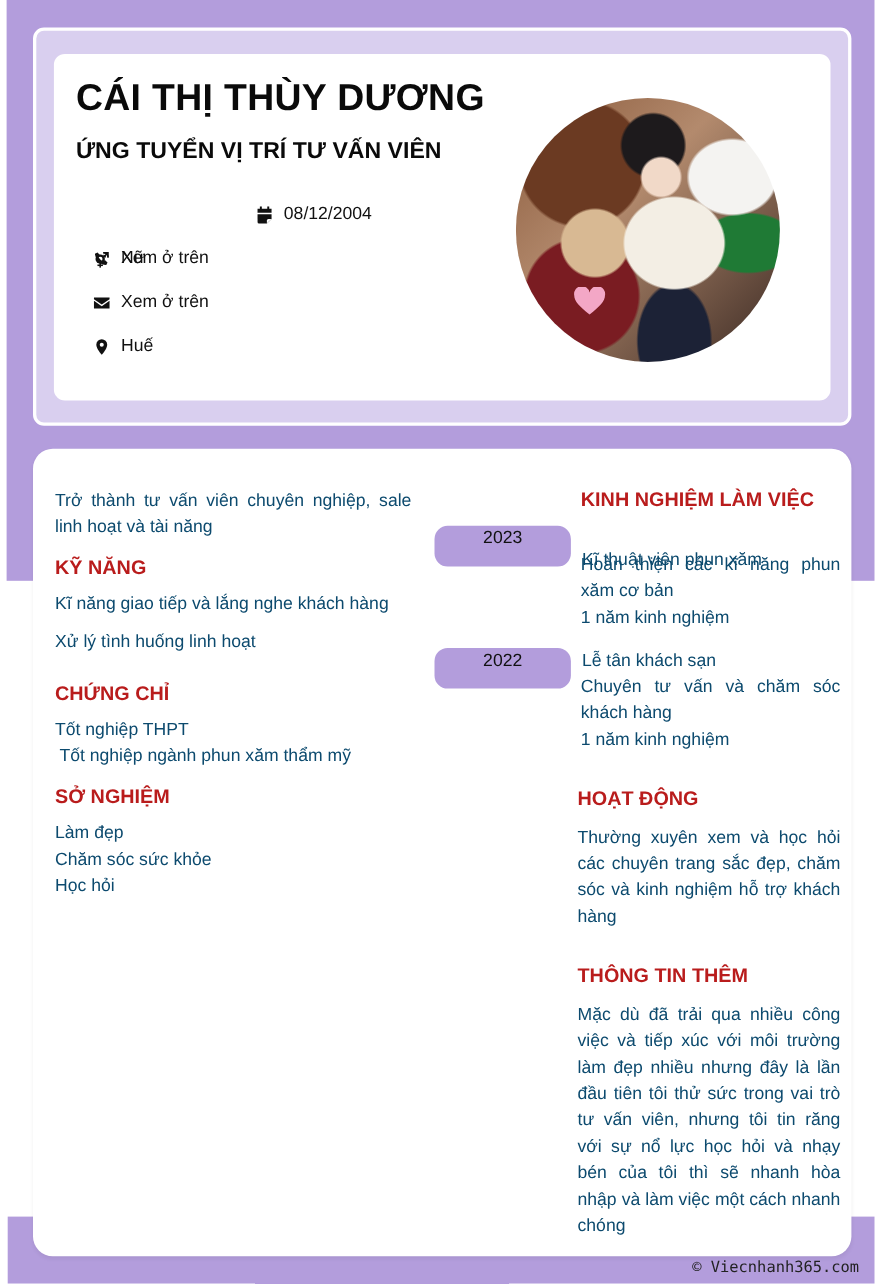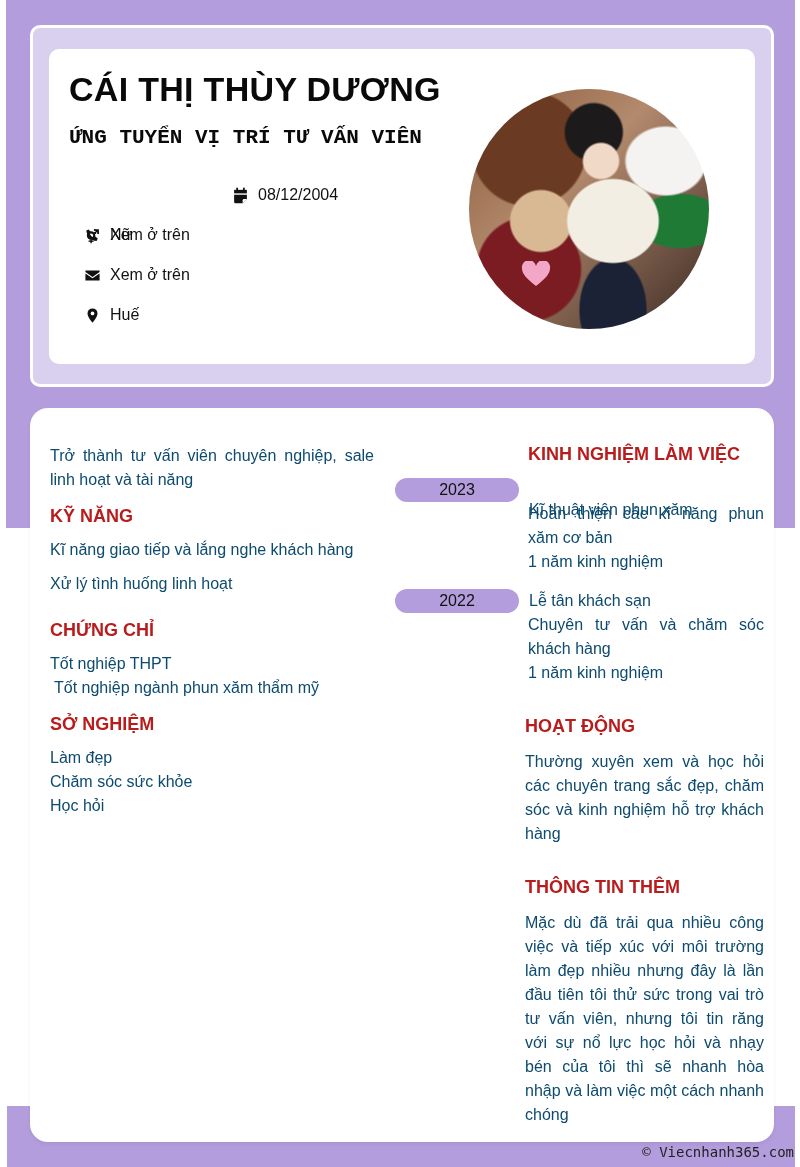--- a/index.html
+++ b/index.html
@@ -11,21 +11,21 @@
 
     .header-frame {
       position: absolute; left: 30px; top: 25px; width: 744px; height: 362px;
       border: 3px solid #ffffff; border-radius: 10px; background: #d9cfef;
     }
     .header-card {
       position: absolute; left: 49px; top: 49px; width: 706px; height: 315px;
       background: #ffffff; border-radius: 10px;
     }
     .name { position: absolute; left: 69px; top: 70px; font-size: 34px; font-weight: bold; letter-spacing: 0.3px; color: #0a0a0a; }
-    .position { position: absolute; left: 69px; top: 126px; font-size: 21px; font-weight: bold; color: #0a0a0a; font-family: Liberation Mono, monospace; }
+    .position { position: absolute; left: 69px; top: 126px; font-size: 21px; font-weight: bold; color: #0a0a0a; }
 
     .info-row { position: absolute; display: flex; align-items: center; font-size: 16px; color: #111; }
     .info-row .ico { width: 18px; height: 18px; display: inline-flex; align-items: center; justify-content: center; margin-right: 9px; }
     .info-row svg { width: 17px; height: 17px; fill: #111; }
 
     .avatar {
       position: absolute; left: 469px; top: 89px; width: 240px; height: 240px; border-radius: 50%; overflow: hidden;
       background:
         radial-gradient(circle at 55% 30%, #f1d9c8 0 8%, transparent 9%),
         radial-gradient(circle at 52% 18%, #1d1a1c 0 12%, transparent 13%),
@@ -43,26 +43,26 @@
     .main-card {
       position: absolute; left: 30px; top: 408px; width: 744px; height: 734px;
       background: #ffffff; border-radius: 18px; box-shadow: 0 2px 4px rgba(0,0,0,0.06);
     }
 
     .txt { position: absolute; font-size: 16px; line-height: 24px; color: #0c4a6e; }
     .justify { text-align: justify; }
     .heading { position: absolute; font-size: 18px; font-weight: bold; color: #b91c1c; }
 
     .year-pill {
-      position: absolute; left: 395px; width: 124px; height: 24px; border-radius: 0 12px 12px 0;
+      position: absolute; left: 395px; width: 124px; height: 37px; border-radius: 0 12px 12px 0;
       background: #b39ddc; font-size: 16px; line-height: 24px; text-align: center; color: #111;
       border-top-left-radius: 12px; border-bottom-left-radius: 12px;
     }
 
-    .footer { position: absolute; right: 6px; top: 1144px; font-family: "DejaVu Sans Mono", monospace; font-size: 14px; color: #222; }
+    .footer { position: absolute; right: 19px; top: 1144px; font-family: "DejaVu Sans Mono", monospace; font-size: 14px; color: #222; }
   </style>
 </head>
 <body>
 
 <div class="bg-top"></div>
 <div class="bg-bottom"></div>
 
 <div class="header-frame"></div>
 <div class="header-card"></div>
 

